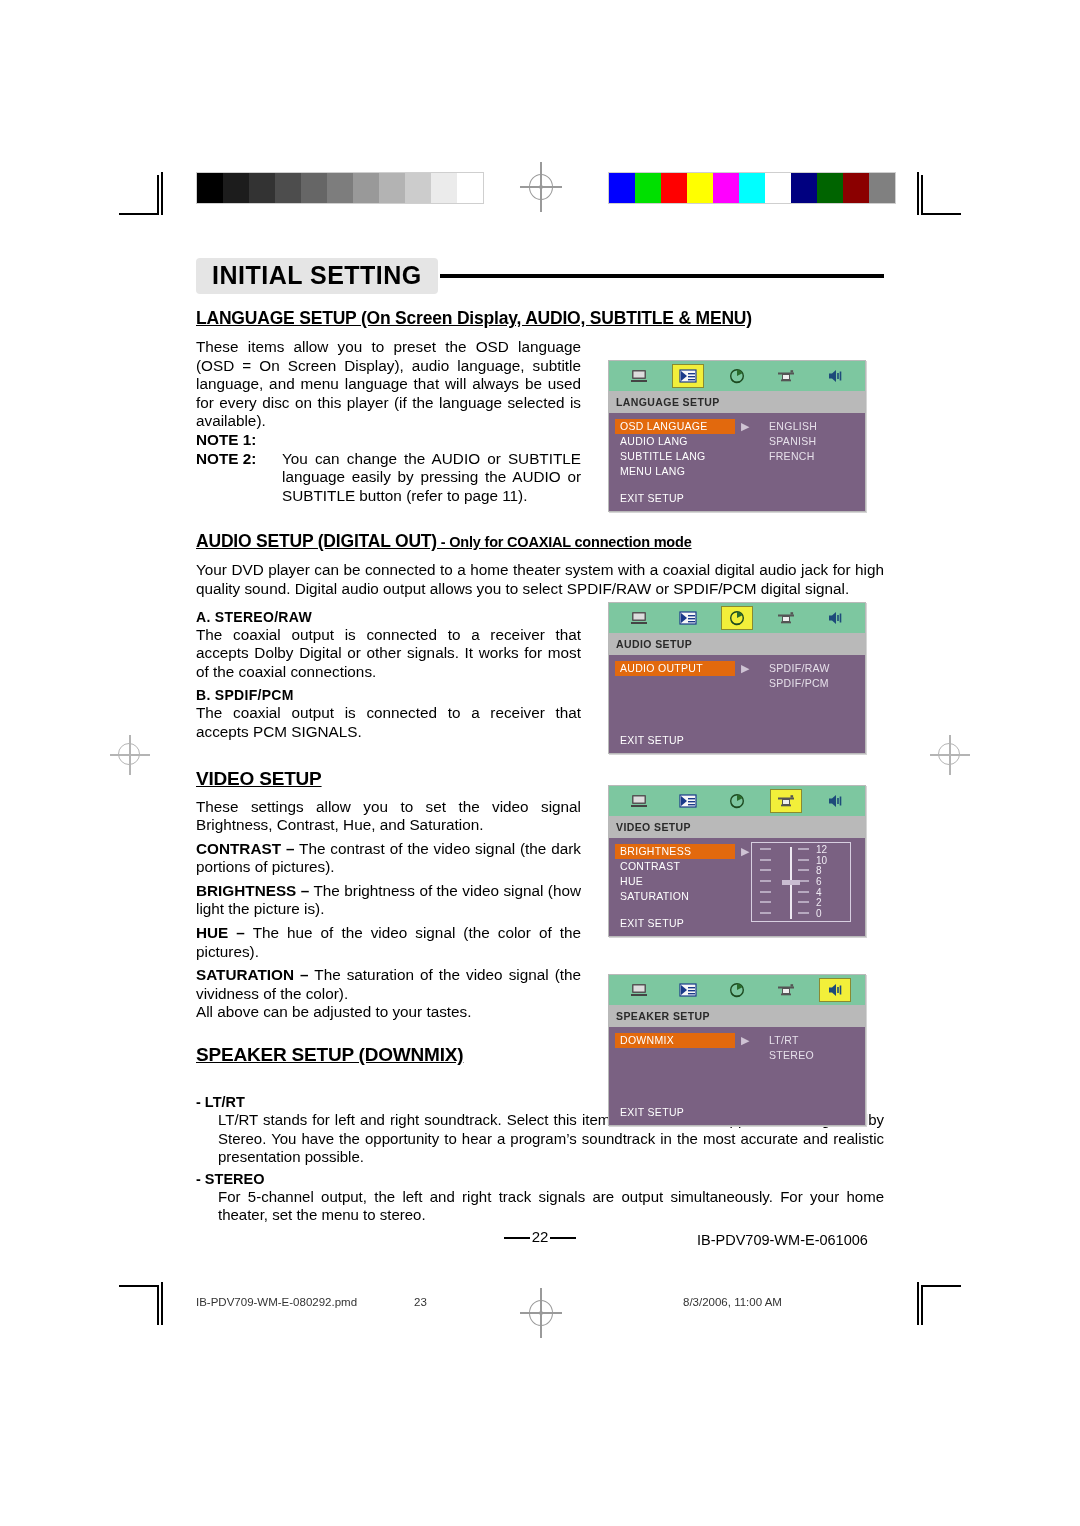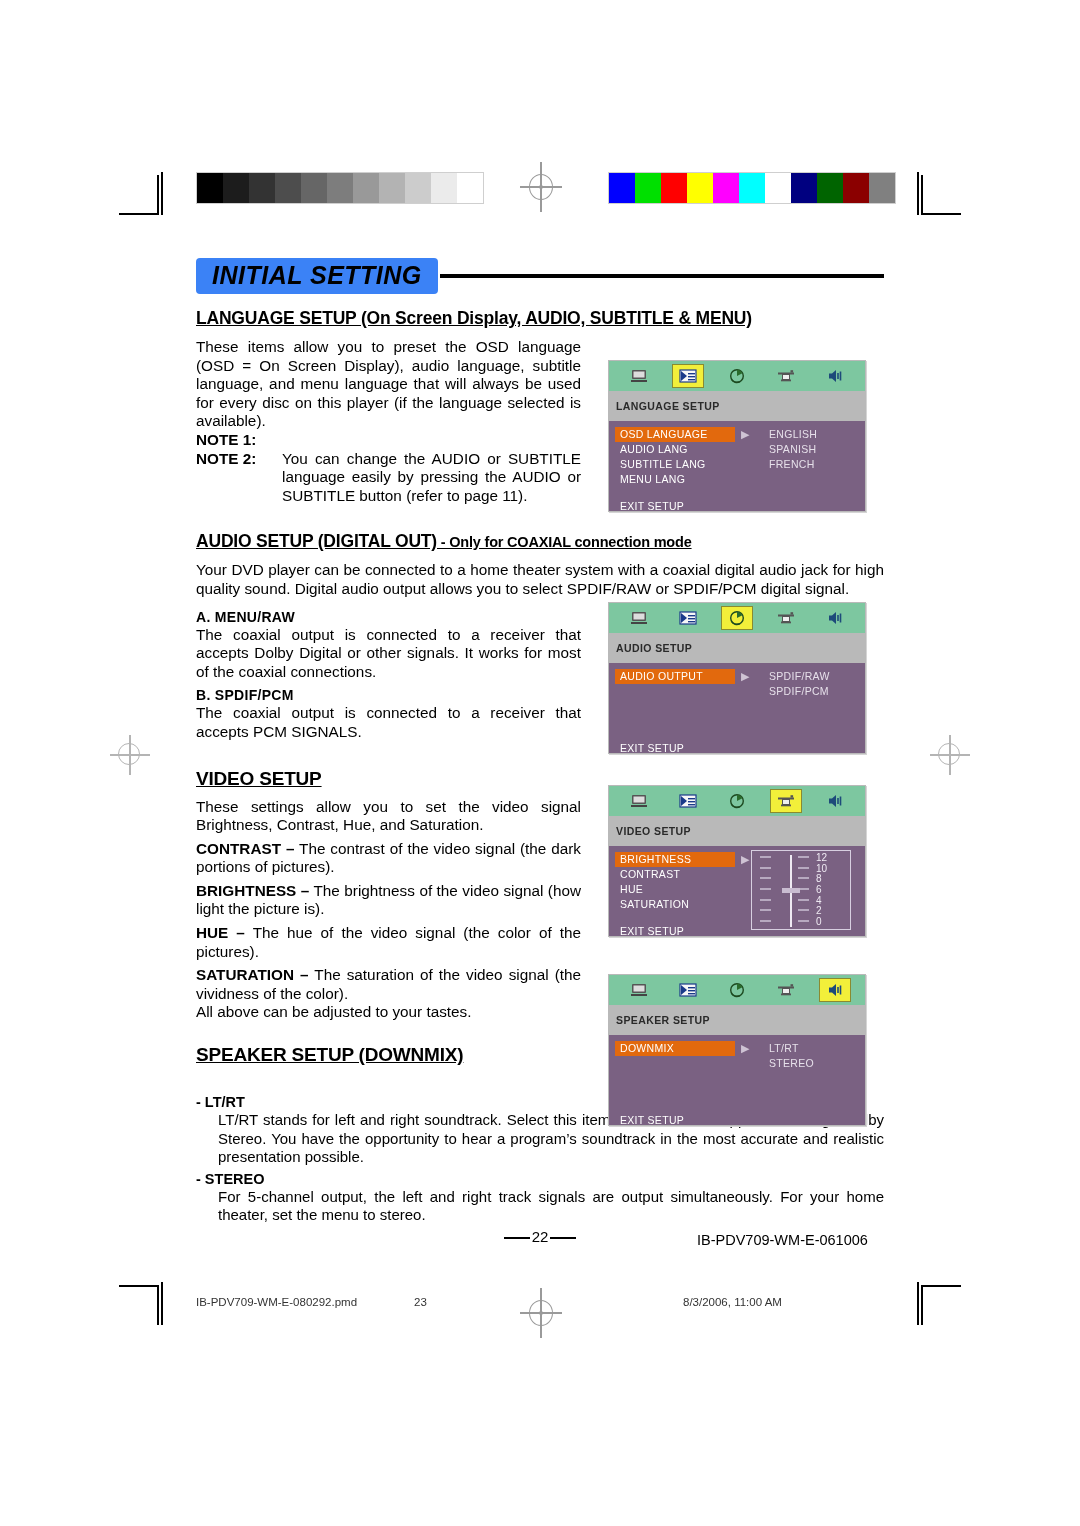--- a/index.html
+++ b/index.html
@@ -56,23 +56,23 @@
   .reg-side .sc { position:absolute; left:8px; top:8px; width:22px; height:22px;
                   border:1.5px solid #b4b4b4; border-radius:50%; }
   .reg-left { left:110px; top:735px; }
   .reg-right { right:110px; top:735px; }
 
   
   .page { position:absolute; left:196px; top:258px; width:688px; }
 
   .chapter-row { display:flex; align-items:center; height:36px; margin-bottom:14px; }
   .chapter-title {
-    background:#3b82f6; border-radius:4px;
+    background:#e5e5e5; border-radius:4px;
     font-size:25px; font-weight:bold; letter-spacing:.5px;
-    padding:4px 16px 5px 16px; line-height:1.05;font-style:italic;
+    padding:4px 16px 5px 16px; line-height:1.05;
   }
   .chapter-rule { flex:1; height:4px; background:#000; margin-left:2px; }
 
   h2.sec {
     font-size:17.5px; font-weight:bold; margin:0 0 9px 0;
     text-decoration:underline; letter-spacing:-0.2px;
   }
   h2.sec .sub { font-size:14.5px; }
 
   .two-col { position:relative; }
@@ -106,21 +106,21 @@
   }
   .osd-icons {
     height:30px; background:#7dc7a0; display:flex;
     align-items:center; justify-content:space-around;
     padding:0 6px;
   }
   .osd-icon { width:30px; height:22px; display:flex; align-items:center; justify-content:center;
               position:relative; }
   .osd-icon.sel { background:#f2ef3a; outline:1px solid #8a8a30; }
   .osd-titlebar {
-    height:30px; background:#b9b9b9; color:#2a2a2a;
+    height:22px; background:#b9b9b9; color:#2a2a2a;
     font-size:10.5px; font-weight:bold; letter-spacing:.4px;
     display:flex; align-items:center; padding-left:7px;
   }
   .osd-body { position:relative; height:105px; padding:14px 0 0 6px; }
   .osd-menu { position:absolute; left:6px; top:6px; width:120px; }
   .osd-row {
     font-size:10.5px; color:#ffffff; letter-spacing:.3px;
     height:15px; line-height:15px; padding-left:5px;
   }
   .osd-row.hl { background:#e2690d; color:#fff; }
@@ -252,21 +252,21 @@
         <div class="txt">You can change the AUDIO or SUBTITLE language easily by pressing the AUDIO or SUBTITLE button (refer to page 11).</div>
       </div>
     </div>
   </div>
 
   <h2 class="sec" style="margin-top:26px;"><span>AUDIO SETUP (DIGITAL OUT)</span><span class="sub"> - Only for COAXIAL connection mode</span></h2>
   <p class="tj" style="margin-bottom:10px;">Your DVD player can be connected to a home theater system with a coaxial digital audio jack for high quality sound. Digital audio output allows you to select SPDIF/RAW or SPDIF/PCM digital signal.</p>
 
   <div class="two-col">
     <div class="col-text">
-      <h3 class="sub">A. MENU/RAW</h3>
+      <h3 class="sub">A. STEREO/RAW</h3>
       <p class="tj">The coaxial output is connected to a receiver that accepts Dolby Digital or other signals. It works for most of the coaxial connections.</p>
       <h3 class="sub">B. SPDIF/PCM</h3>
       <p class="tj">The coaxial output is connected to a receiver that accepts PCM SIGNALS.</p>
     </div>
   </div>
 
   <h2 class="big" style="margin-top:26px;">VIDEO SETUP</h2>
   <div class="two-col">
     <div class="col-text">
       <p class="tj" style="margin-bottom:5px;">These settings allow you to set the video signal Brightness, Contrast, Hue, and Saturation.</p>

